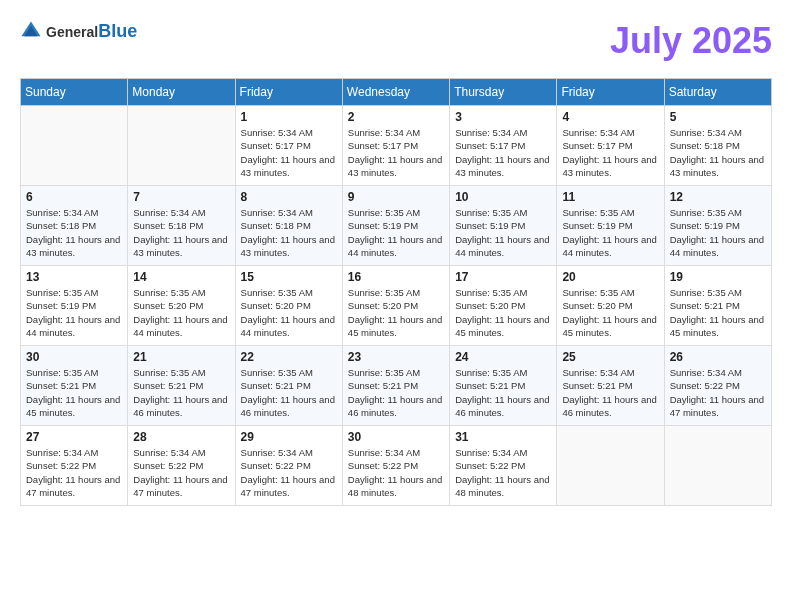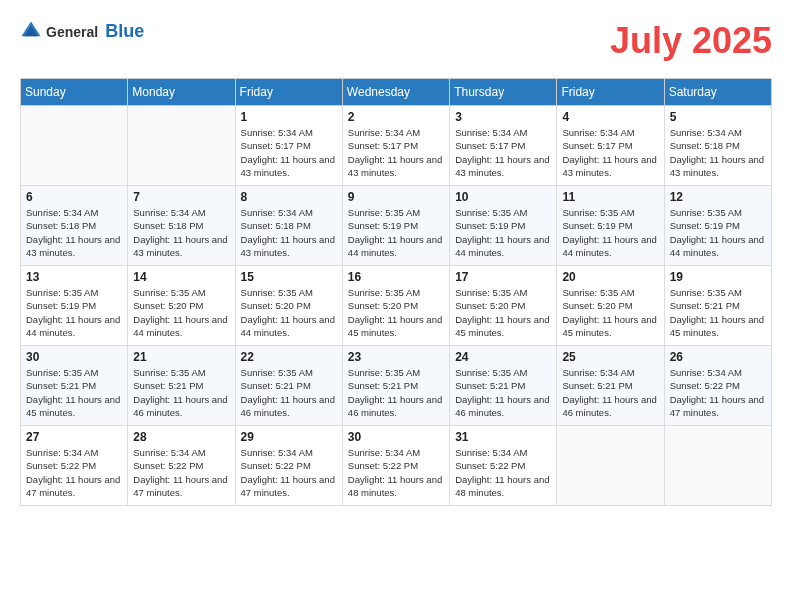--- a/index.html
+++ b/index.html
@@ -23,33 +23,32 @@
     }
     .logo-text-general {
       font-size: 14px;
       font-weight: bold;
       color: #333;
     }
     .logo-text-blue {
       font-size: 18px;
       font-weight: bold;
       color: #1a6eb5;
-      padding-left: 7px;
     }
     .logo-icon {
       width: 22px;
       height: 22px;
     }
     .title-block {
       text-align: right;
     }
     .month-title {
       font-size: 36px;
       font-weight: bold;
-      color: #ef4444;
+      color: #8b5cf6;
     }
     .location-title {
       font-size: 15px;
       color: #444;
     }
     .calendar {
       width: 100%;
       border-collapse: collapse;
       border: 1px solid #ccc;
     }

